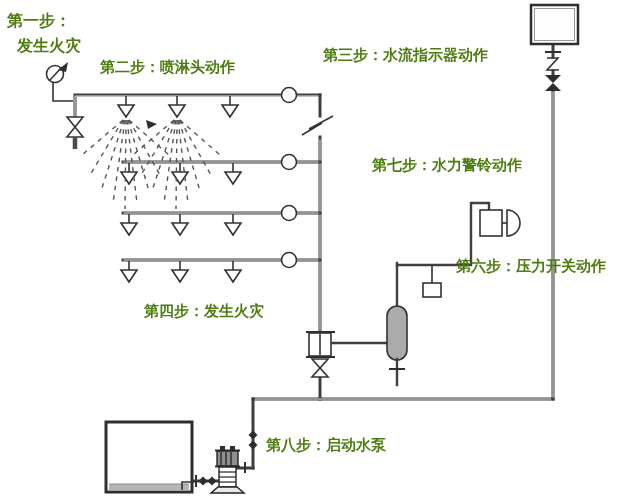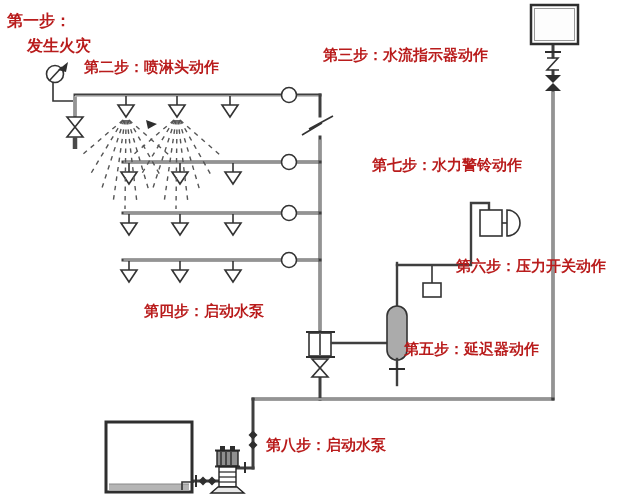--- a/index.html
+++ b/index.html
@@ -1,18 +1,18 @@
 <!DOCTYPE html>
 <html><head>
 <meta charset="utf-8">
 <style>
   html,body{margin:0;padding:0;background:#fff;}
   .stage{position:relative;width:619px;height:500px;background:#ffffff;overflow:hidden;
          font-family:"DejaVu Sans",sans-serif;}
-  .lbl{position:absolute;font-weight:bold;font-size:15px;color:#b91c1c;white-space:nowrap;}
+  .lbl{position:absolute;font-weight:bold;font-size:15px;color:#4d7c0f;white-space:nowrap;}
   .lbl-lg{font-size:16px;}
   svg{position:absolute;left:0;top:0;}
   .pipe{stroke:#3f3f3f;stroke-width:3;fill:none;stroke-linecap:square;}
   .pipe-core{stroke:#e9e9e9;stroke-width:1;fill:none;stroke-linecap:square;}
   .pipe2{stroke:#3f3f3f;stroke-width:2.4;fill:none;stroke-linecap:square;}
   .thin{stroke:#333;stroke-width:1.6;fill:none;}
   .comp{stroke:#333;stroke-width:1.6;fill:#ffffff;}
   .filld{fill:#2e2e2e;stroke:none;}
   .spray{stroke:#555;stroke-width:1.4;stroke-dasharray:4.5 5;fill:none;}
   .tick{stroke:#2e2e2e;stroke-width:2;fill:none;}
@@ -186,21 +186,20 @@
       <polygon points="218,487 237,487 244,493 211,493" fill="#e8e8e8" stroke="#222" stroke-width="1.4"></polygon>
     </g>
     <g>
       <line x1="245" y1="462" x2="245" y2="473" class="tick"></line>
       <use href="#dv" x="253" y="435"></use>
       <use href="#dv" x="253" y="445"></use>
     </g>
   </svg>
 
   <div class="lbl lbl-lg" style="left:7px;top:11px;">第一步：</div>
-  <div class="lbl lbl-lg" style="left:17px;top:36px;margin-left:10px;">发生火灾</div>
-  <div class="lbl" style="left:84px;top:58px;">第二步：喷淋头动作</div>
+  <div class="lbl lbl-lg" style="left:17px;top:36px;">发生火灾</div>
+  <div class="lbl" style="left:100px;top:58px;">第二步：喷淋头动作</div>
   <div class="lbl" style="left:307px;top:46px;margin-left:16px;">第三步：水流指示器动作</div>
-  <div class="lbl" style="left:144px;top:302px;">第四步：启动水泵</div>
-  <div class="lbl" style="left:404px;top:340px;">第五步：延迟器动作</div>
+  <div class="lbl" style="left:144px;top:302px;">第四步：发生火灾</div>
   <div class="lbl" style="left:456px;top:257px;">第六步：压力开关动作</div>
   <div class="lbl" style="left:372px;top:156px;">第七步：水力警铃动作</div>
   <div class="lbl" style="left:266px;top:436px;">第八步：启动水泵</div>
 </div>
 
 </body></html>

